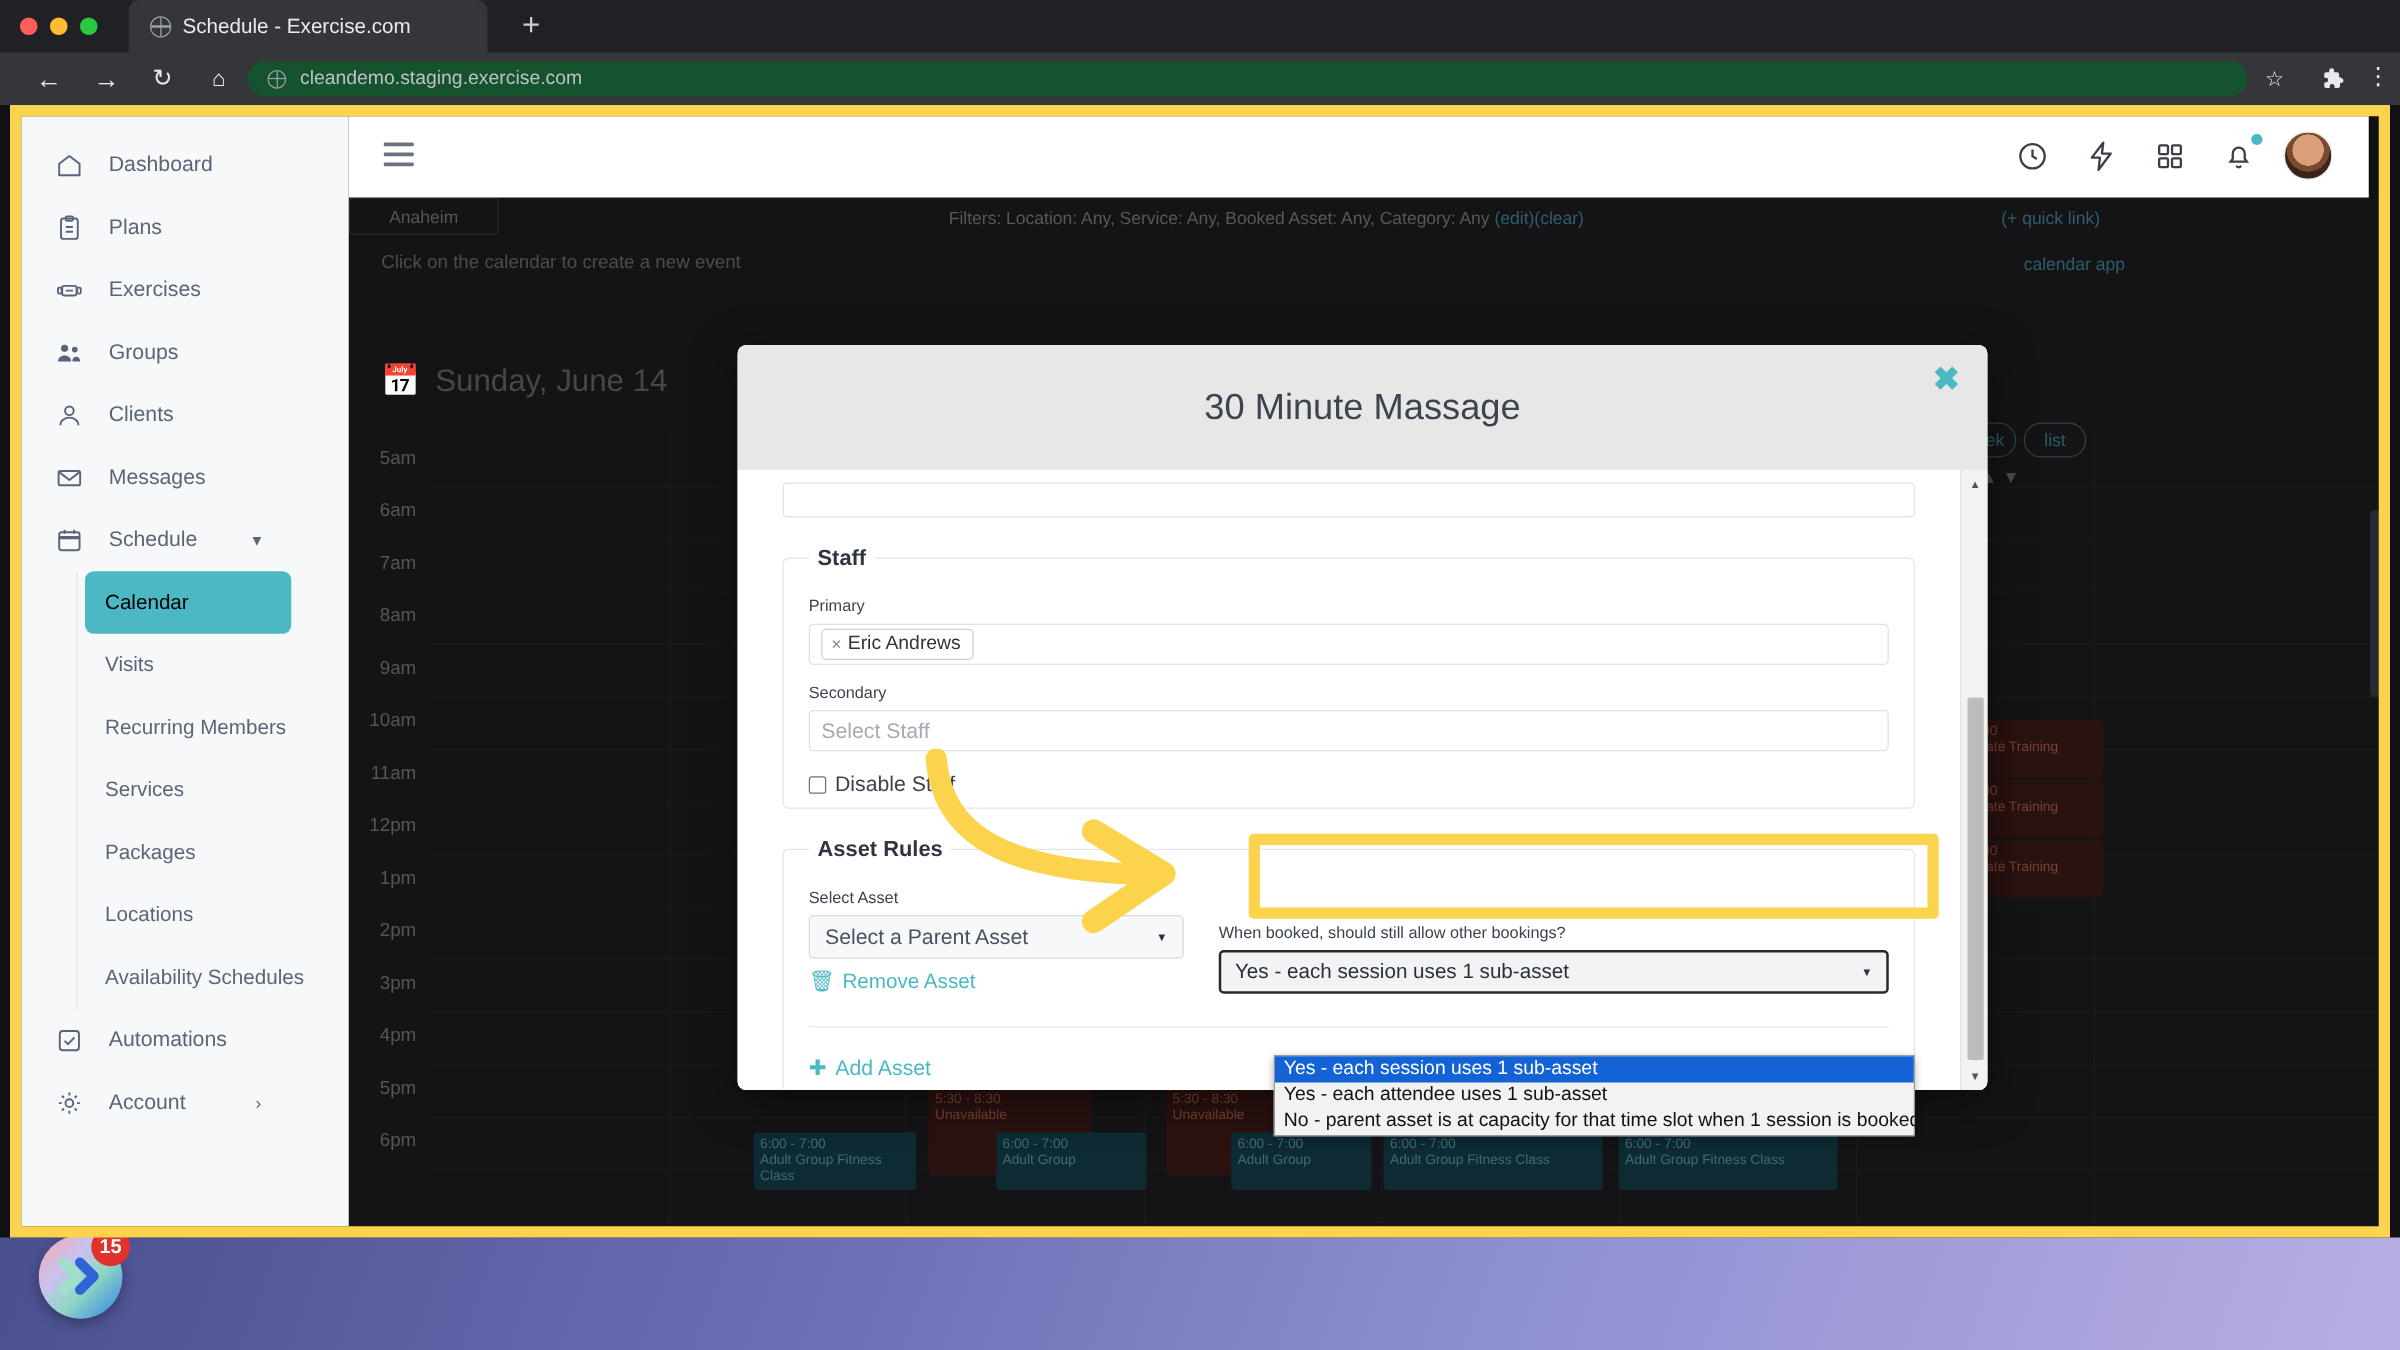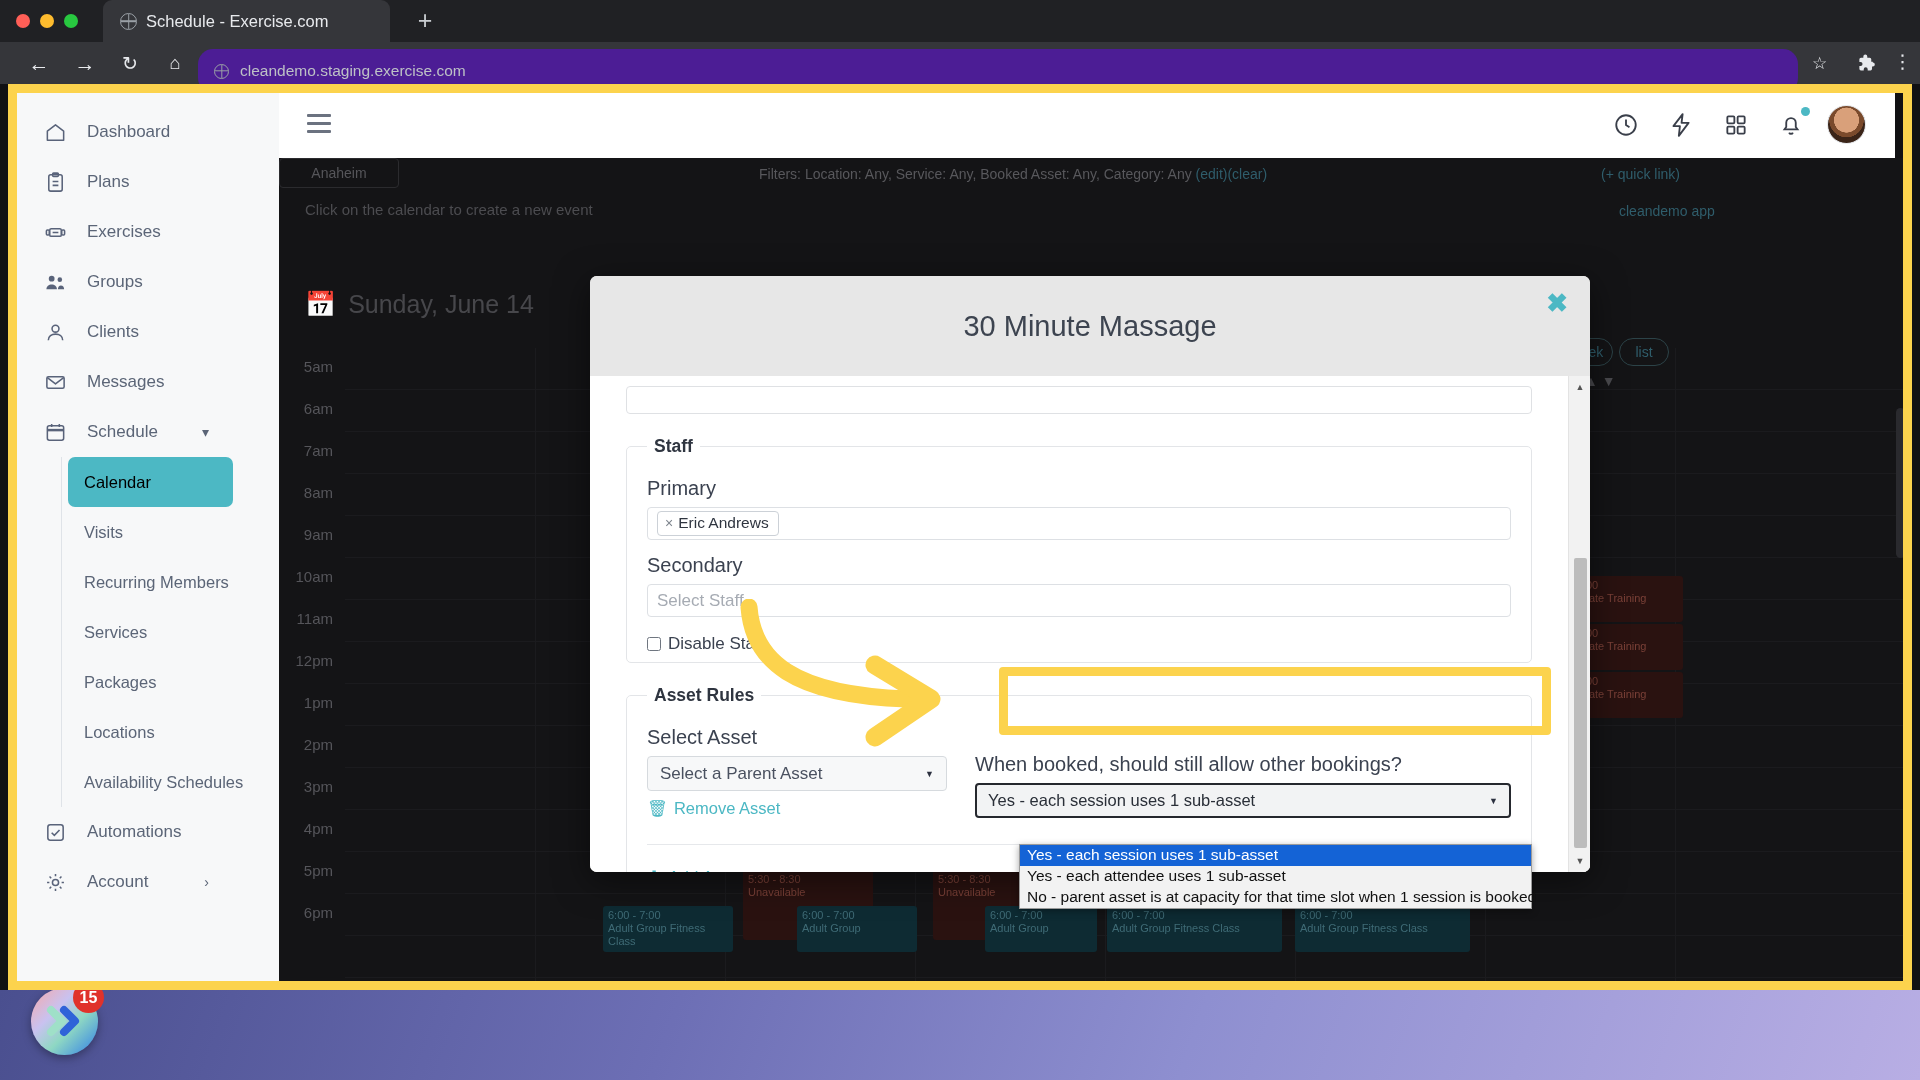--- a/index.html
+++ b/index.html
@@ -41,22 +41,22 @@
     color:#c9cdd1; font-size:25px; line-height:28px; text-align:center; font-weight:300;
   }
 
   #toolbar { position:absolute; left:0; top:42px; width:1920px; height:42px; background:#35363a; }
   .nav-btn { position:absolute; top:9px; width:26px; height:26px; color:#e8eaed; font-size:21px; line-height:25px; text-align:center; }
   #nav-back { left:26px; }
   #nav-fwd  { left:72px; }
   #nav-reload { left:117px; font-size:19px; }
   #nav-home { left:162px; font-size:18px; }
   #omnibox {
-    position:absolute; left:198px; top:7px; width:1600px; height:44px;
-    background:#4c1d95; border-radius:15px; display:flex; align-items:center; gap:11px; padding-left:16px;
+    position:absolute; left:198px; top:7px; width:1600px; height:28px;
+    background:#14532d; border-radius:15px; display:flex; align-items:center; gap:11px; padding-left:16px;
   }
   #omnibox .favicon2 {
     width:15px; height:15px; border-radius:50%; border:1.5px solid #9aa0a6; position:relative; flex:none;
   }
   #omnibox .favicon2::before { content:""; position:absolute; left:50%; top:0; bottom:0; width:1.4px; background:#9aa0a6; transform:translateX(-50%);}
   #omnibox .favicon2::after  { content:""; position:absolute; top:50%; left:0; right:0; height:1.4px; background:#9aa0a6; transform:translateY(-50%);}
   #url-text { color:#bdc1c6; font-size:15.5px; }
   #star-icon { position:absolute; left:1812px; top:11px; color:#e8eaed; font-size:17px; }
   #ext-icon  { position:absolute; left:1857px; top:11px; color:#e8eaed; font-size:17px; }
   #menu-icon { position:absolute; left:1893px; top:9px; color:#e8eaed; font-size:19px; line-height:22px; }
@@ -171,21 +171,21 @@
   #modal-scroll { position:absolute; left:0; top:0; right:22px; bottom:0; padding:0 18px; }
 
   .top-input {
     margin:10px 18px 0 18px; height:28px; border:1px solid #dfe1e4; border-radius:4px; background:#fff;
   }
 
   fieldset {
     border:1px solid #e3e5e8; border-radius:5px; margin:22px 18px 0 18px; padding:6px 20px 8px 20px;
   }
   legend { font-size:17.5px; font-weight:700; color:#2f3540; padding:0 7px; }
-  .fld-label { font-size:20px; color:#3b4250; margin:14px 0 7px; }
+  .fld-label { font-size:13px; color:#3b4250; margin:14px 0 7px; }
   .txt-input {
     height:33px; border:1px solid #dde0e4; border-radius:4px; background:#fff;
     display:flex; align-items:center; padding:0 9px;
   }
   .txt-input.placeholder { color:#a6abb3; font-size:17px; }
   .token {
     border:1px solid #ccd1d7; border-radius:4px; background:#fff;
     font-size:15.5px; color:#2f3540; padding:2px 9px 3px 7px; display:inline-flex; gap:5px; align-items:center;
   }
   .token .x { color:#7d848d; font-size:14px; }
@@ -274,21 +274,21 @@
 
 <div id="page">
 
   <div id="calendar-bg">
     <div class="bg-txt" id="bg-filters">
       <span>Filters: Location: Any, Service: Any, Booked Asset: Any, Category: Any</span>
       <span class="lnk">(edit)(clear)</span>
     </div>
     <div class="bg-txt" id="bg-quicklink">(+ quick link)</div>
     <div class="bg-txt" id="bg-clickon">Click on the calendar to create a new event</div>
-    <div class="bg-txt" id="bg-calapp">cleandemo app</div>
+    <div class="bg-txt" id="bg-calapp">calendar app</div>
     <div id="bg-anaheim">Anaheim</div>
     <div class="bg-txt" id="bg-dateline">
       <span>📅</span>
       <span>Sunday, June 14</span>
     </div>
     <div class="bg-pill" id="pill-week">week</div>
     <div class="bg-pill" id="pill-list">list</div>
     <div class="bg-txt" id="bg-stepper">▲&nbsp;▼</div>
 
     <div id="bg-timecol">

